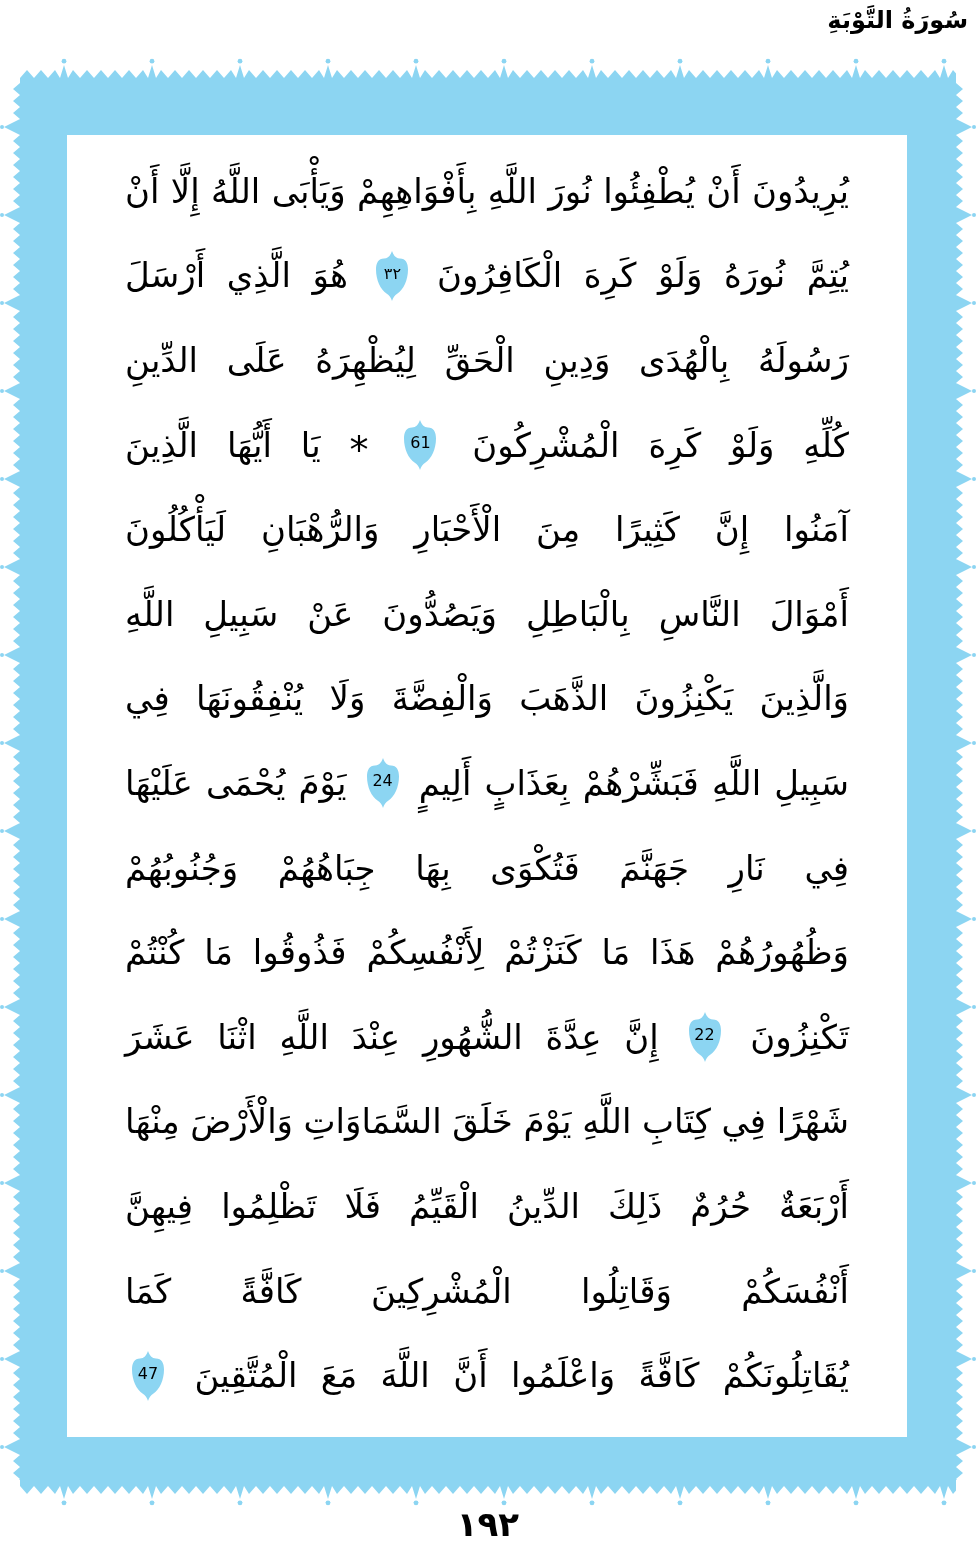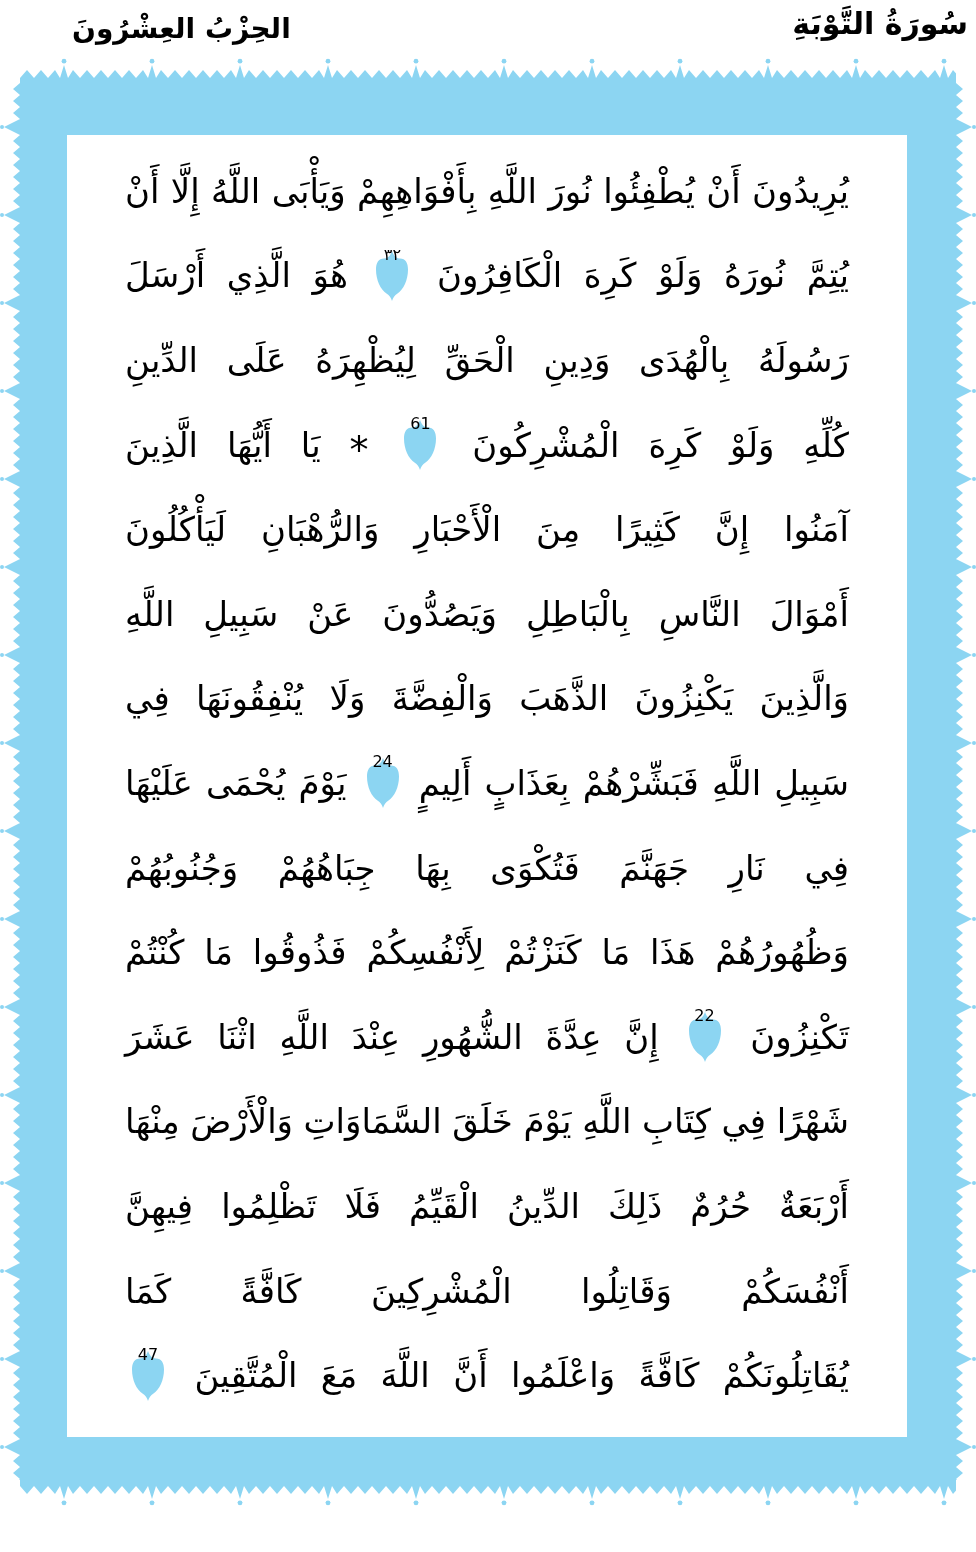--- a/index.html
+++ b/index.html
@@ -3,59 +3,58 @@
 <meta charset="utf-8">
 <style>
   * { margin:0; padding:0; box-sizing:border-box; }
   html,body { width:976px; height:1552px; background:#ffffff; }
   body { font-family:"DejaVu Sans", sans-serif; position:relative; color:#000; }
 
   .page { position:absolute; inset:0; background:#fff; overflow:hidden; }
 
   
   .hdr { position:absolute; top:0; left:0; right:0; height:58px; direction:rtl; }
-  .hdr-surah { position:absolute; top:6px; right:8px; font-size:30px; font-weight:bold; direction:rtl; }
+  .hdr-surah { position:absolute; top:6px; right:8px; font-size:24px; font-weight:bold; direction:rtl; }
   .hdr-hizb  { position:absolute; top:12px; left:72px; font-size:28px; font-weight:bold; direction:rtl; }
 
   
   .frame { position:absolute; left:0; top:58px; width:976px; height:1448px; }
   .ff { fill: var(--accent, #8CD5F2); }
 
   
   .text-area {
     position:absolute; left:67px; top:135px; width:840px; height:1302px;
     padding:14px 58px 0 58px; direction:rtl; overflow:hidden;
   }
   .line {
     display:flex; justify-content:space-between; align-items:center;
     height:84.6px; font-size:34px; line-height:1.2; color:#000; white-space:nowrap;
   }
   .word { flex:none; }
   .ayah-marker {
     position:relative; flex:none; width:34px; height:54px;
-    display:inline-flex; justify-content:center; margin:0 6px;
+    display:inline-flex; align-items:center; justify-content:center; margin:0 6px;
   }
   .marker-svg { position:absolute; inset:0; width:100%; height:100%; }
   .marker-num { position:relative; font-size:16px; line-height:1; transform:translateY(-2px); }
   .hizb-star { flex:none; font-size:38px; position:relative; top:6px; }
 
   
   .page-number {
     position:absolute; left:0; right:0; bottom:2px; height:46px;
     text-align:center; font-size:34px; font-weight:bold; direction:rtl;
   }
 </style>
 </head>
 <body>
 
 <div class="page">
 
   <div class="hdr">
     <div class="hdr-surah">سُورَةُ التَّوْبَةِ</div>
-    <div class="hdr-hizb">الحِزْبُ العِشْرُونَ</div>
   </div>
 
   <svg class="frame" width="976" height="1448" viewBox="0 0 976 1448" aria-hidden="true">
     <defs>
       <pattern id="pTop" patternUnits="userSpaceOnUse" width="88" height="26" x="20" y="0">
         <path class="ff" d="M0,26 L0,20 L7,12 L14,20 L21,12 L28,20 L35,12 L40,20 L44,7 L48,20 L53,12 L60,20 L67,12 L74,20 L81,12 L88,20 L88,26 Z"></path>
         <circle class="ff" cx="44" cy="3.2" r="2.4"></circle>
       </pattern>
       <pattern id="pSide" patternUnits="userSpaceOnUse" width="20" height="88" x="0" y="25">
         <path class="ff" d="M20,0 L13,6 L20,12 L13,18 L20,24 L13,30 L20,36 L4,44 L20,52 L13,58 L20,64 L13,70 L20,76 L13,82 L20,88 Z"></path>
@@ -245,14 +244,15 @@
         <span class="word">الْمُتَّقِينَ</span>
         <span class="ayah-marker">
           <svg class="marker-svg" viewBox="0 0 34 52">
             <path class="ff" d="M17,1 C18.5,5.5 21,8.5 25,8.5 C30.5,8.5 33,13 33,19.5 C33,30 28.5,39.5 22.5,43.5 C19.5,45.5 18,47.5 17,51 C16,47.5 14.5,45.5 11.5,43.5 C5.5,39.5 1,30 1,19.5 C1,13 3.5,8.5 9,8.5 C13,8.5 15.5,5.5 17,1 Z"></path>
           </svg>
           <span class="marker-num">47</span>
         </span>
       </div>
     </div>
 
+  <div class="page-number">١٩٢</div>
 
 </div>
 
 </body></html>

